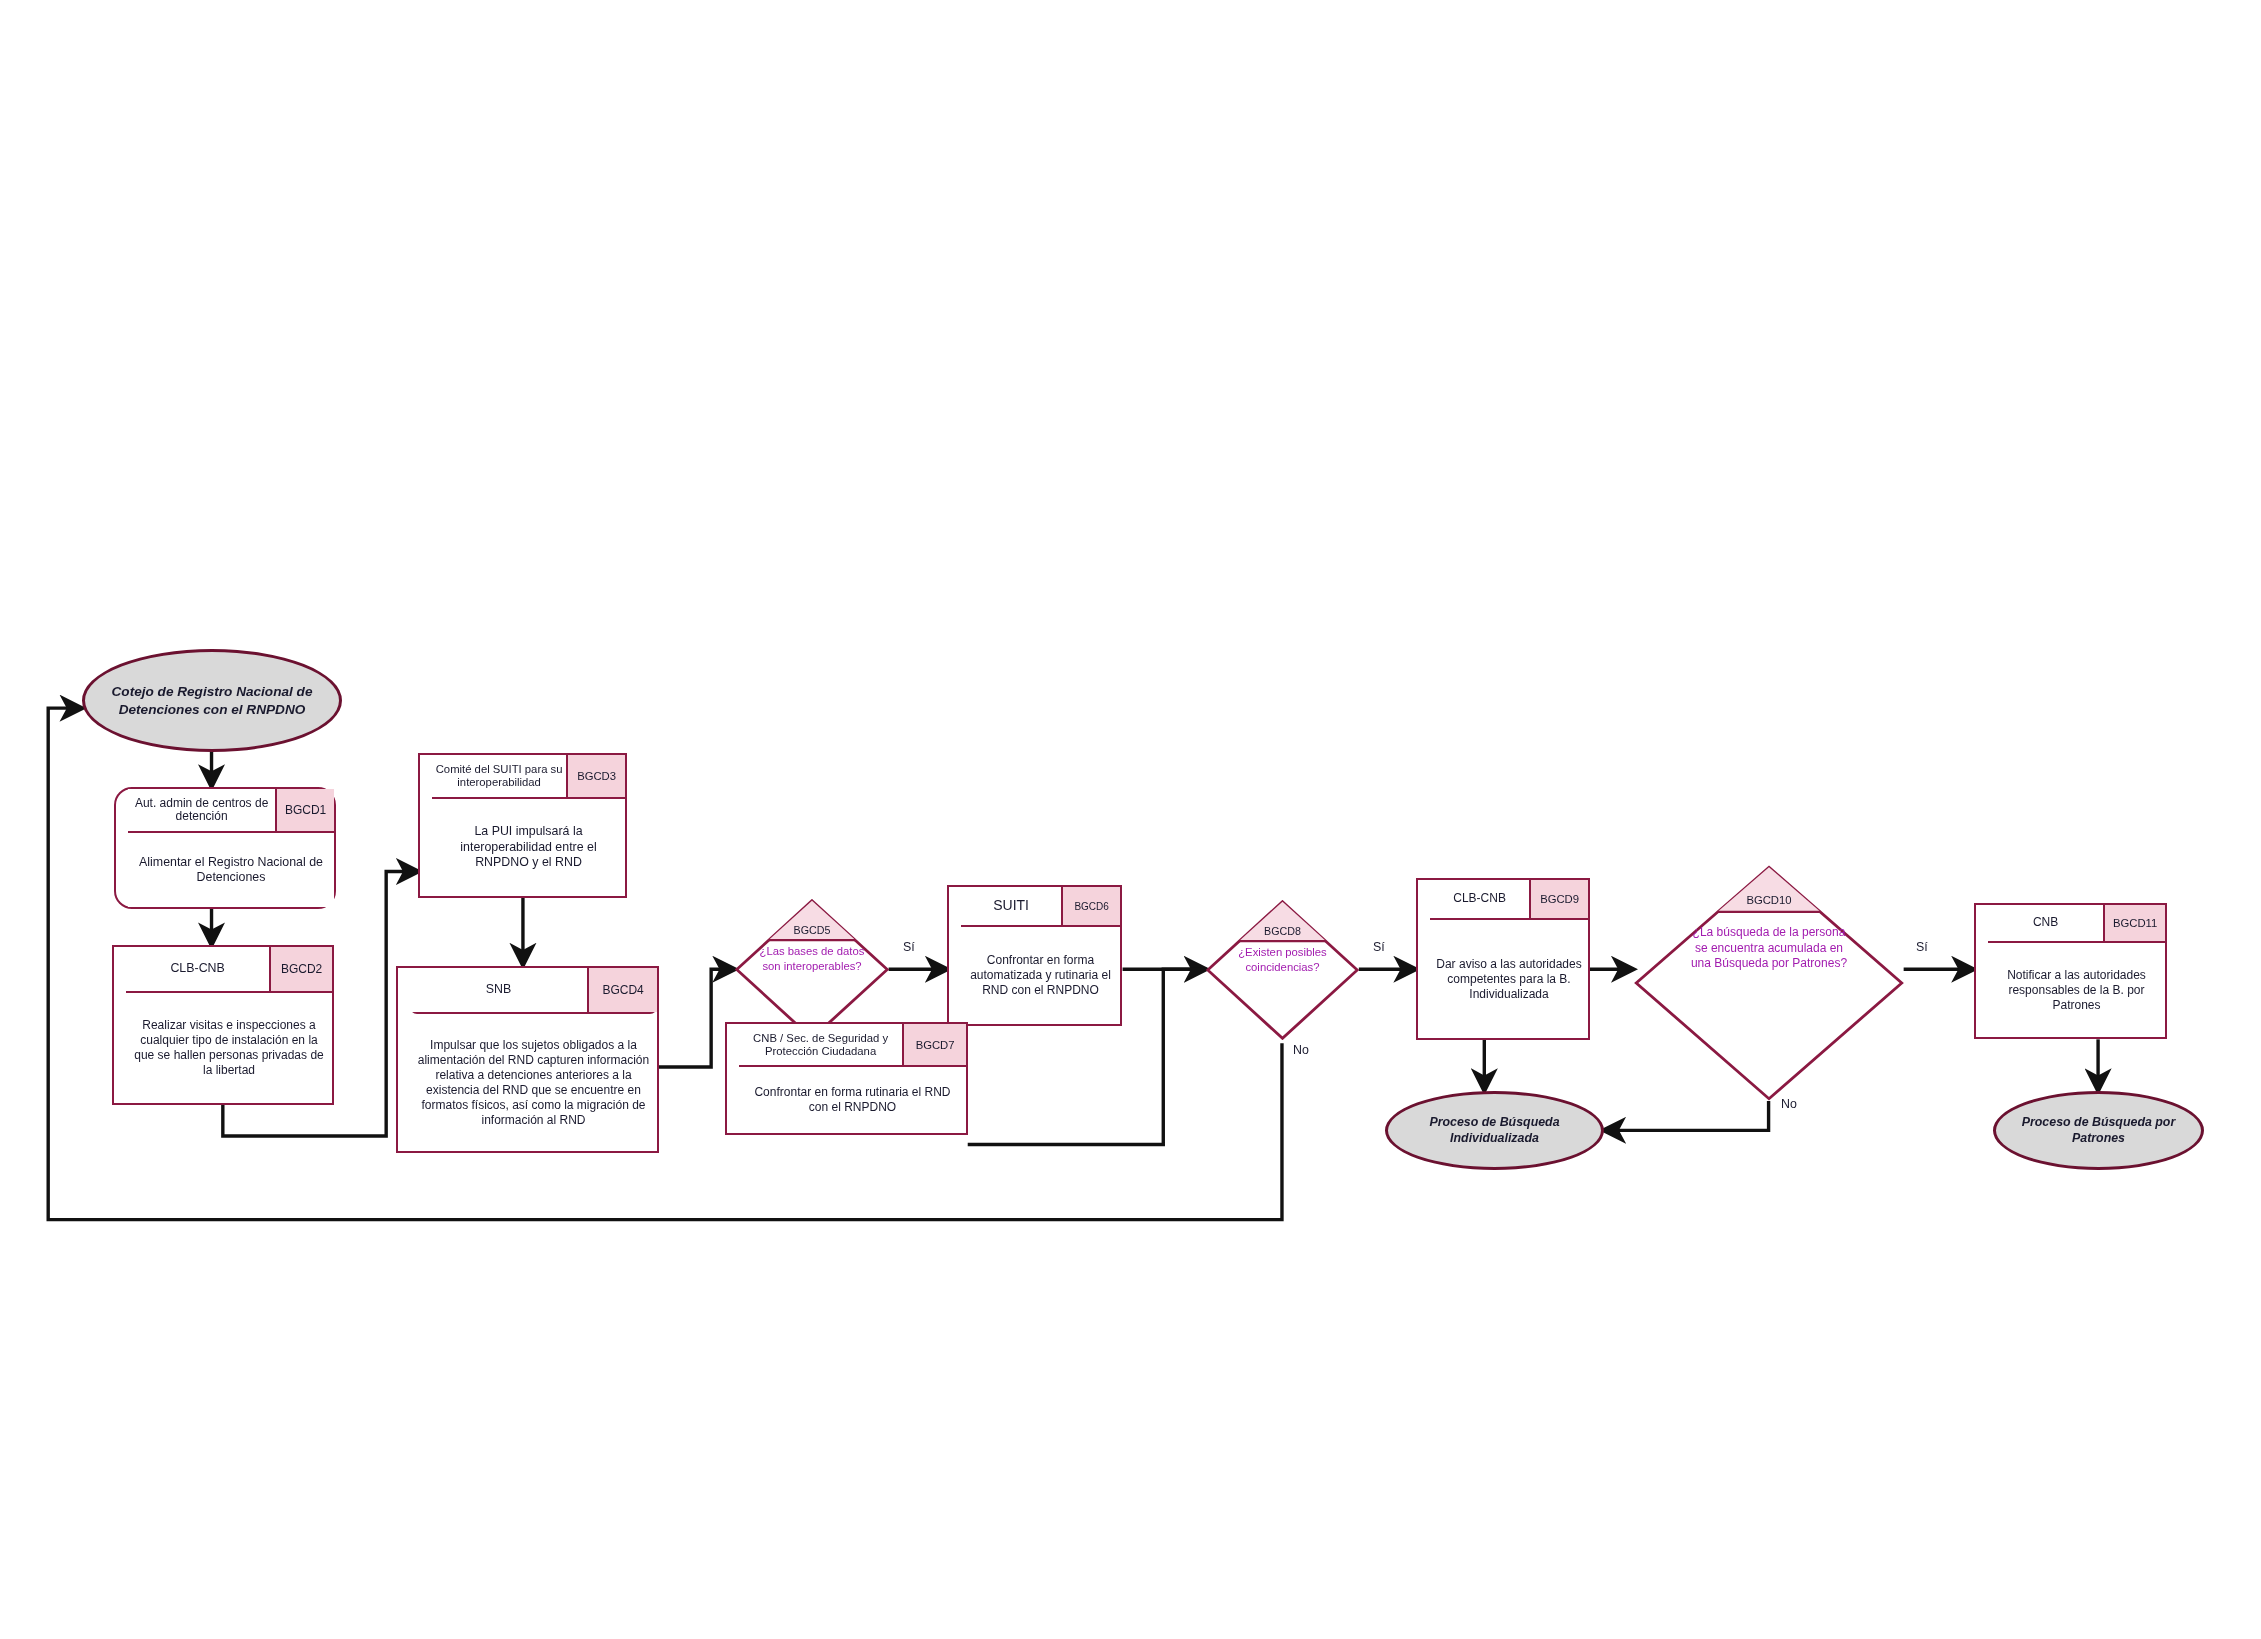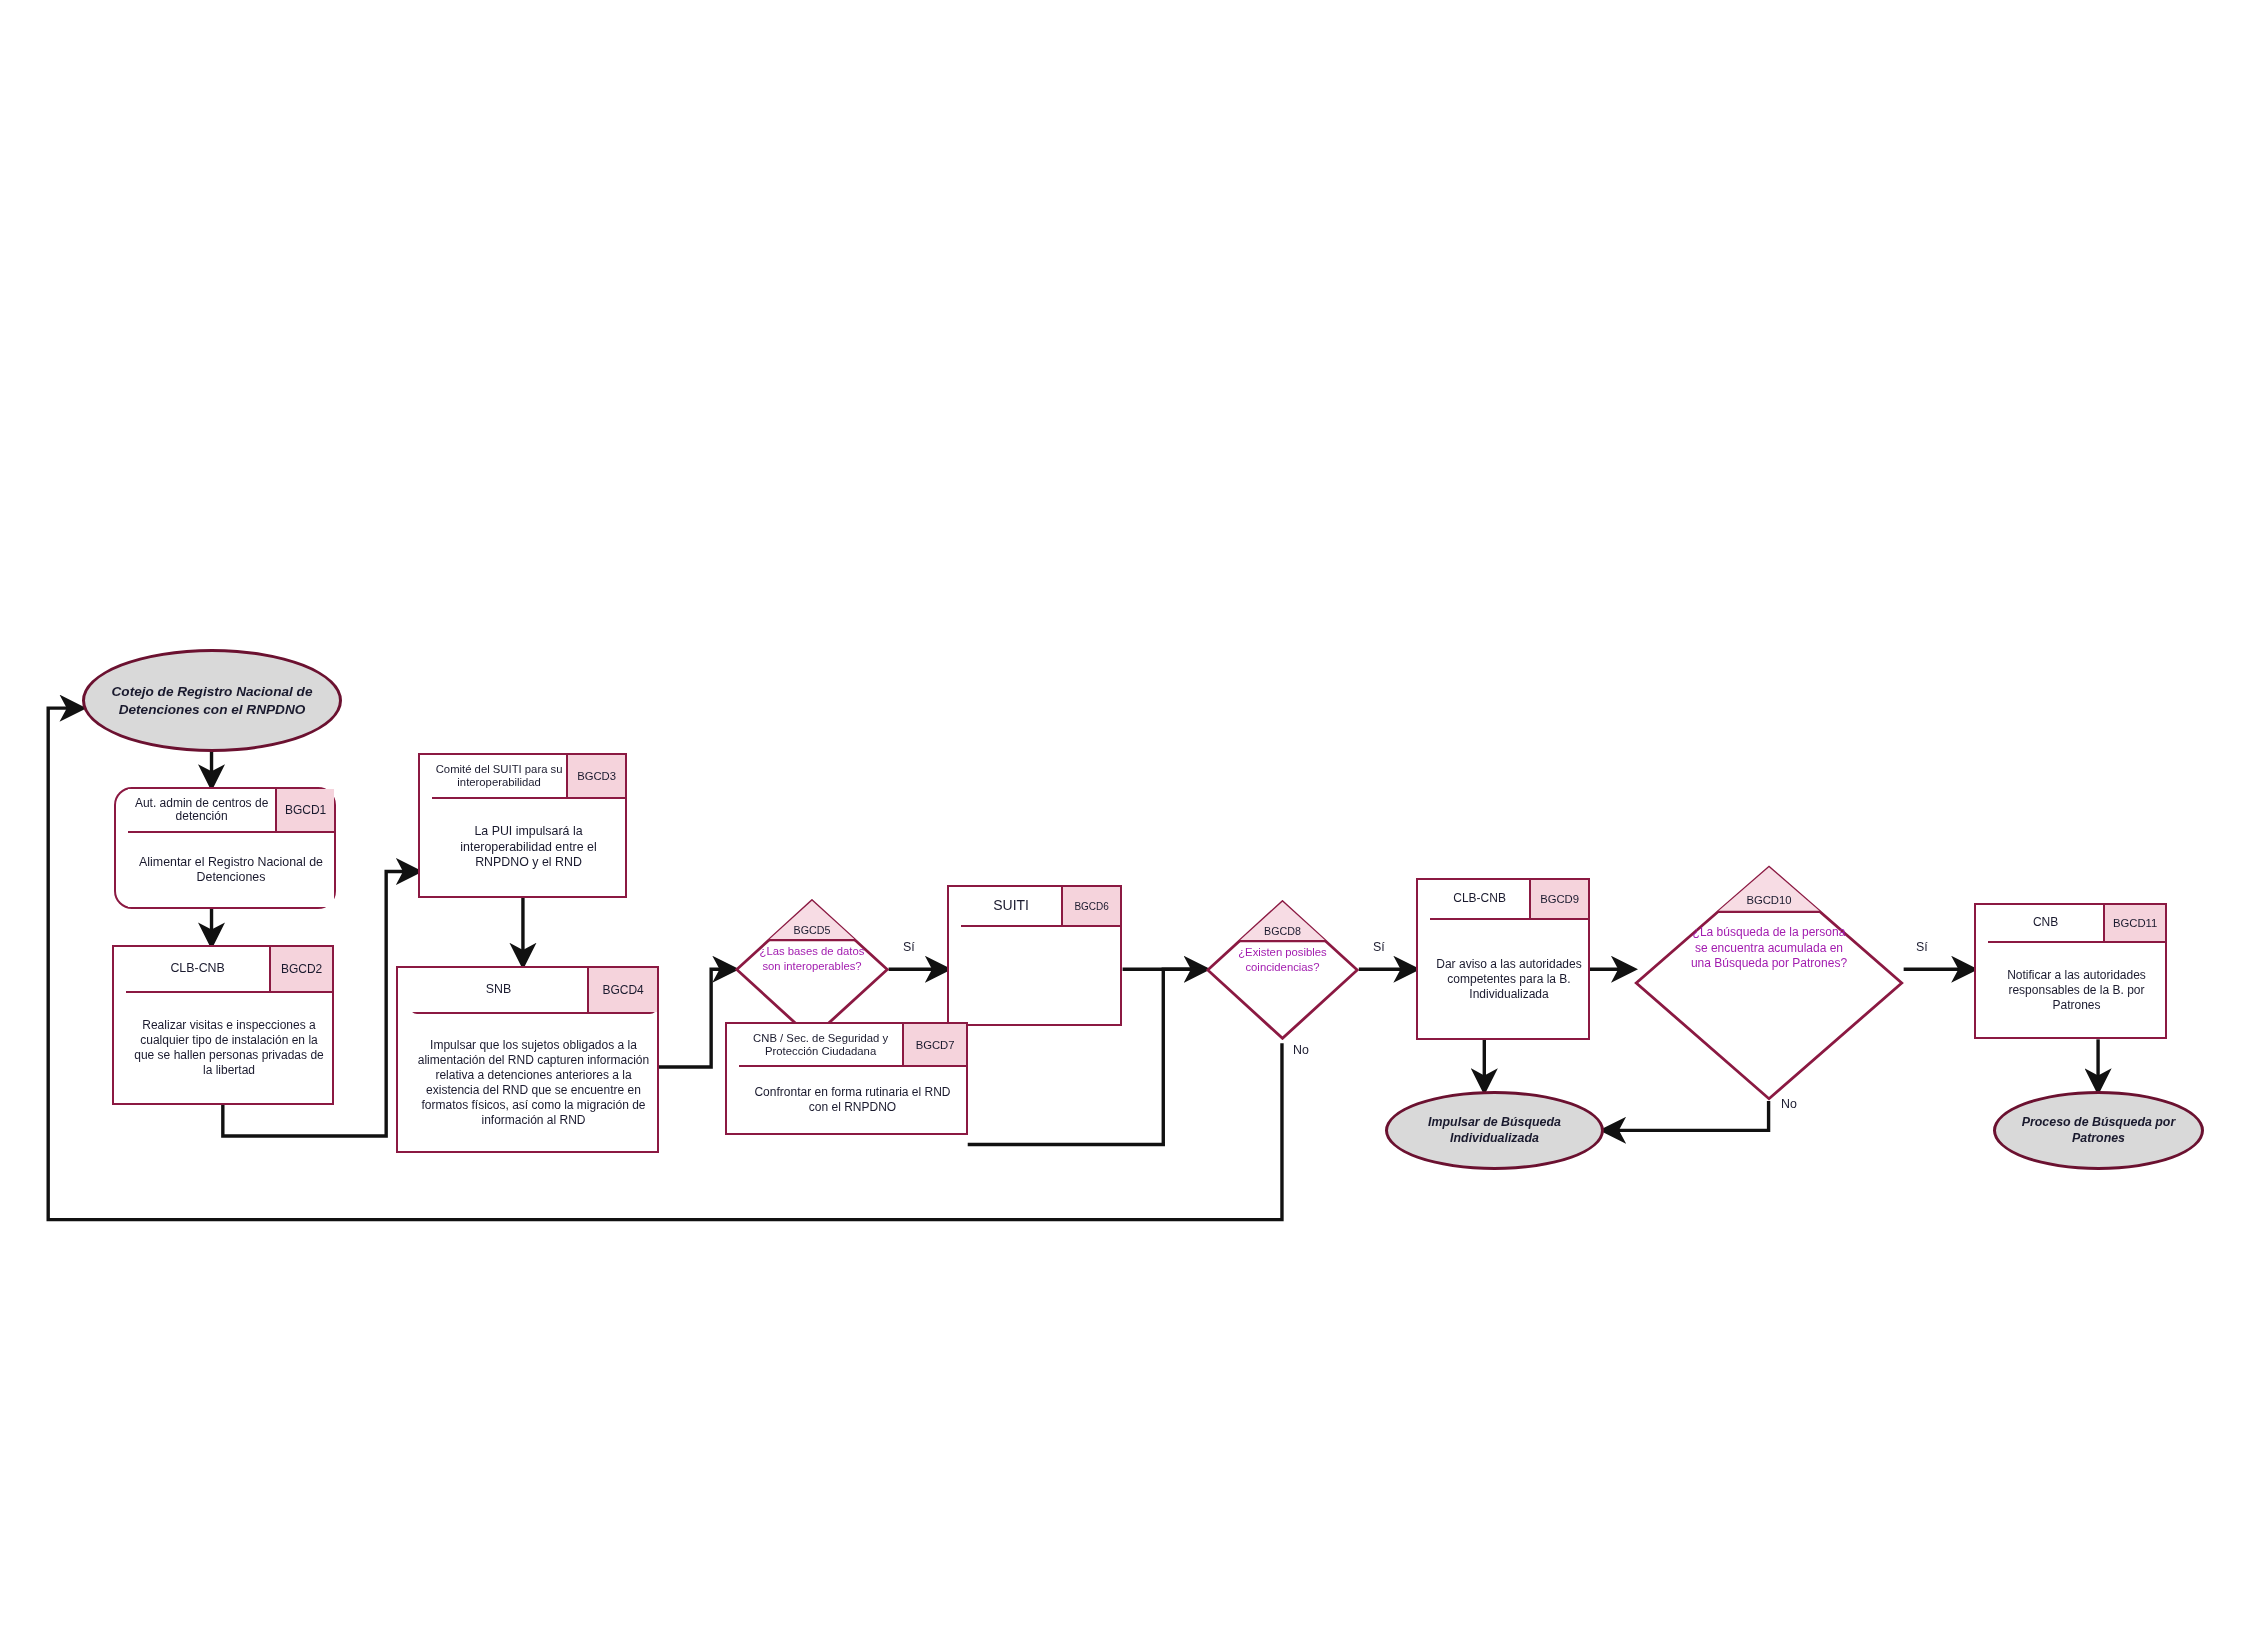--- a/index.html
+++ b/index.html
@@ -224,20 +224,21 @@
     </div>
   </div>
   <div class="edge-label" style="left:903px; top:940px; font-size:12.4px;">Sí</div>
   <div class="edge-label" style="left:828px; top:1040px; font-size:12.4px;">No</div>
 
   <div class="node pbox" style="left:947px; top:885px; width:175px; height:141px;">
     <div class="pbox-head" style="height:38px;">
       <div class="pbox-role" style="font-size:14px;">SUITI</div>
       <div class="pbox-code" style="font-size:10px; width:50px;">BGCD6</div>
     </div>
+    <div class="pbox-body" style="font-size:12px;">Confrontar en forma automatizada y rutinaria el RND con el RNPDNO</div>
   </div>
 
   <div class="node pbox" style="left:725px; top:1022px; width:243px; height:113px;">
     <div class="pbox-head" style="height:41px;">
       <div class="pbox-role" style="font-size:11.3px;">CNB / Sec. de Seguridad y Protección Ciudadana</div>
       <div class="pbox-code" style="font-size:11.3px; width:55px;">BGCD7</div>
     </div>
     <div class="pbox-body" style="font-size:12px;">Confrontar en forma rutinaria el RND con el RNPDNO</div>
   </div>
 
@@ -279,21 +280,21 @@
 
   <div class="node pbox" style="left:1974px; top:903px; width:193px; height:136px;">
     <div class="pbox-head" style="height:36px;">
       <div class="pbox-role" style="font-size:12px;">CNB</div>
       <div class="pbox-code" style="font-size:11.3px; width:53px;">BGCD11</div>
     </div>
     <div class="pbox-body" style="font-size:12px;">Notificar a las autoridades responsables de la B. por Patrones</div>
   </div>
 
   <div class="node term" style="left:1385px; top:1091px; width:219px; height:79px; font-size:12.4px;">
-    <span>Impulsar de Búsqueda Individualizada</span>
+    <span>Proceso de Búsqueda Individualizada</span>
   </div>
 
   <div class="node term" style="left:1993px; top:1091px; width:211px; height:79px; font-size:12.4px;">
     <span>Proceso de Búsqueda por Patrones</span>
   </div>
 
 </div>
 
 
 </body></html>

